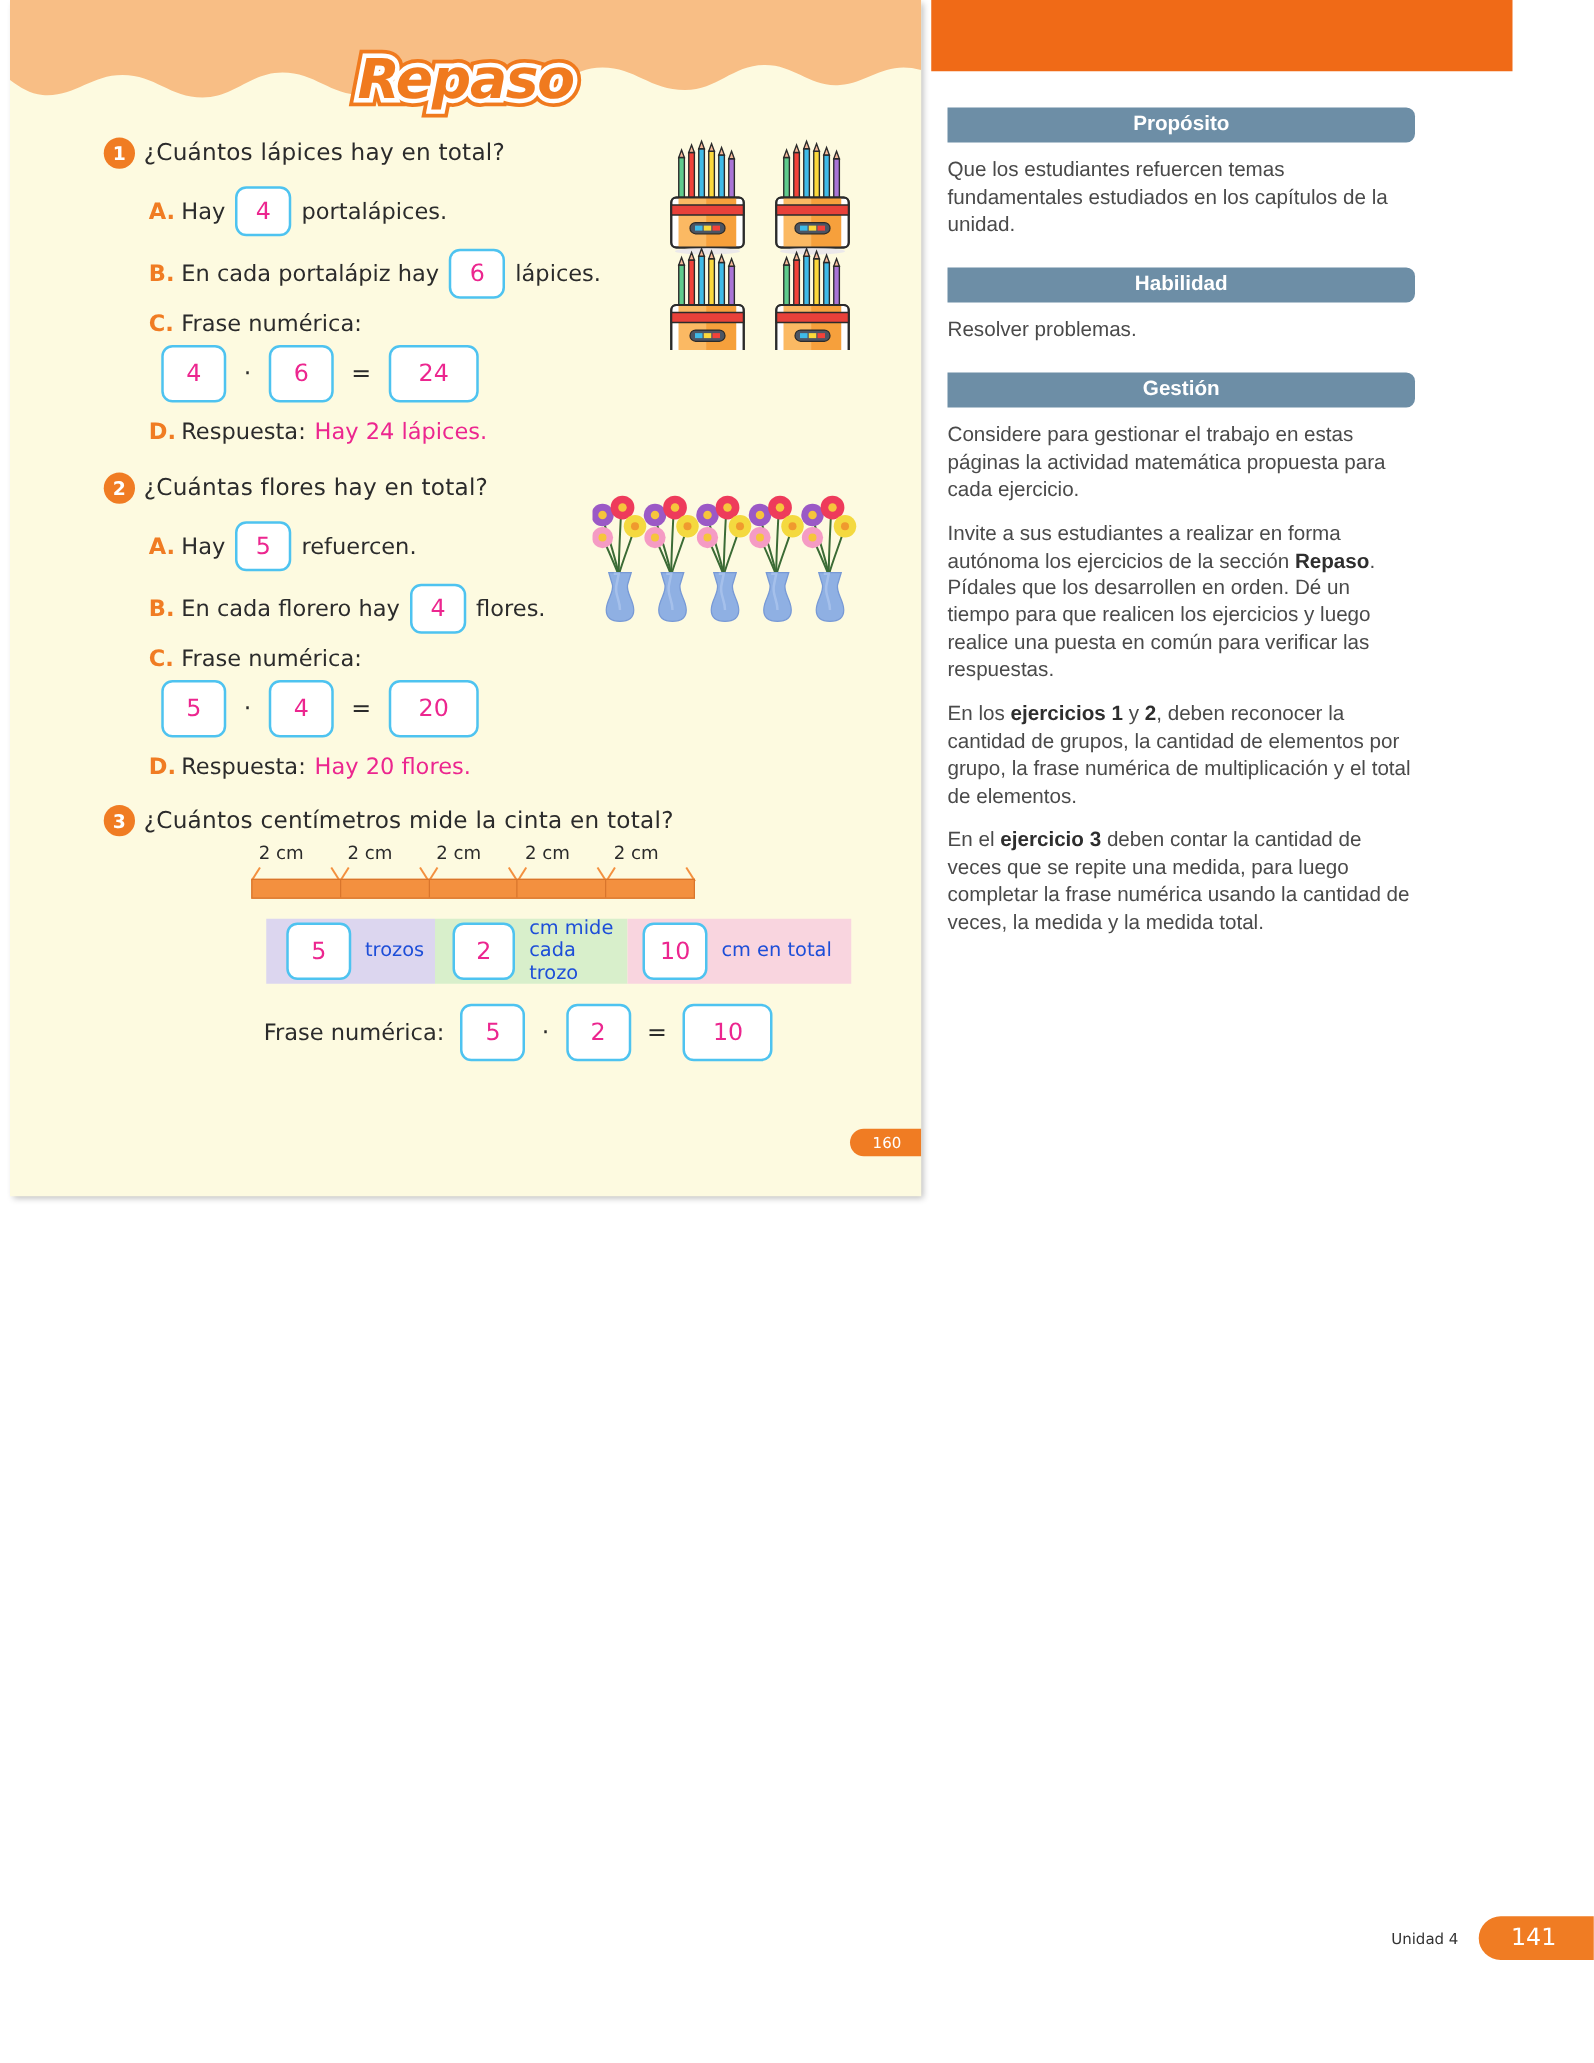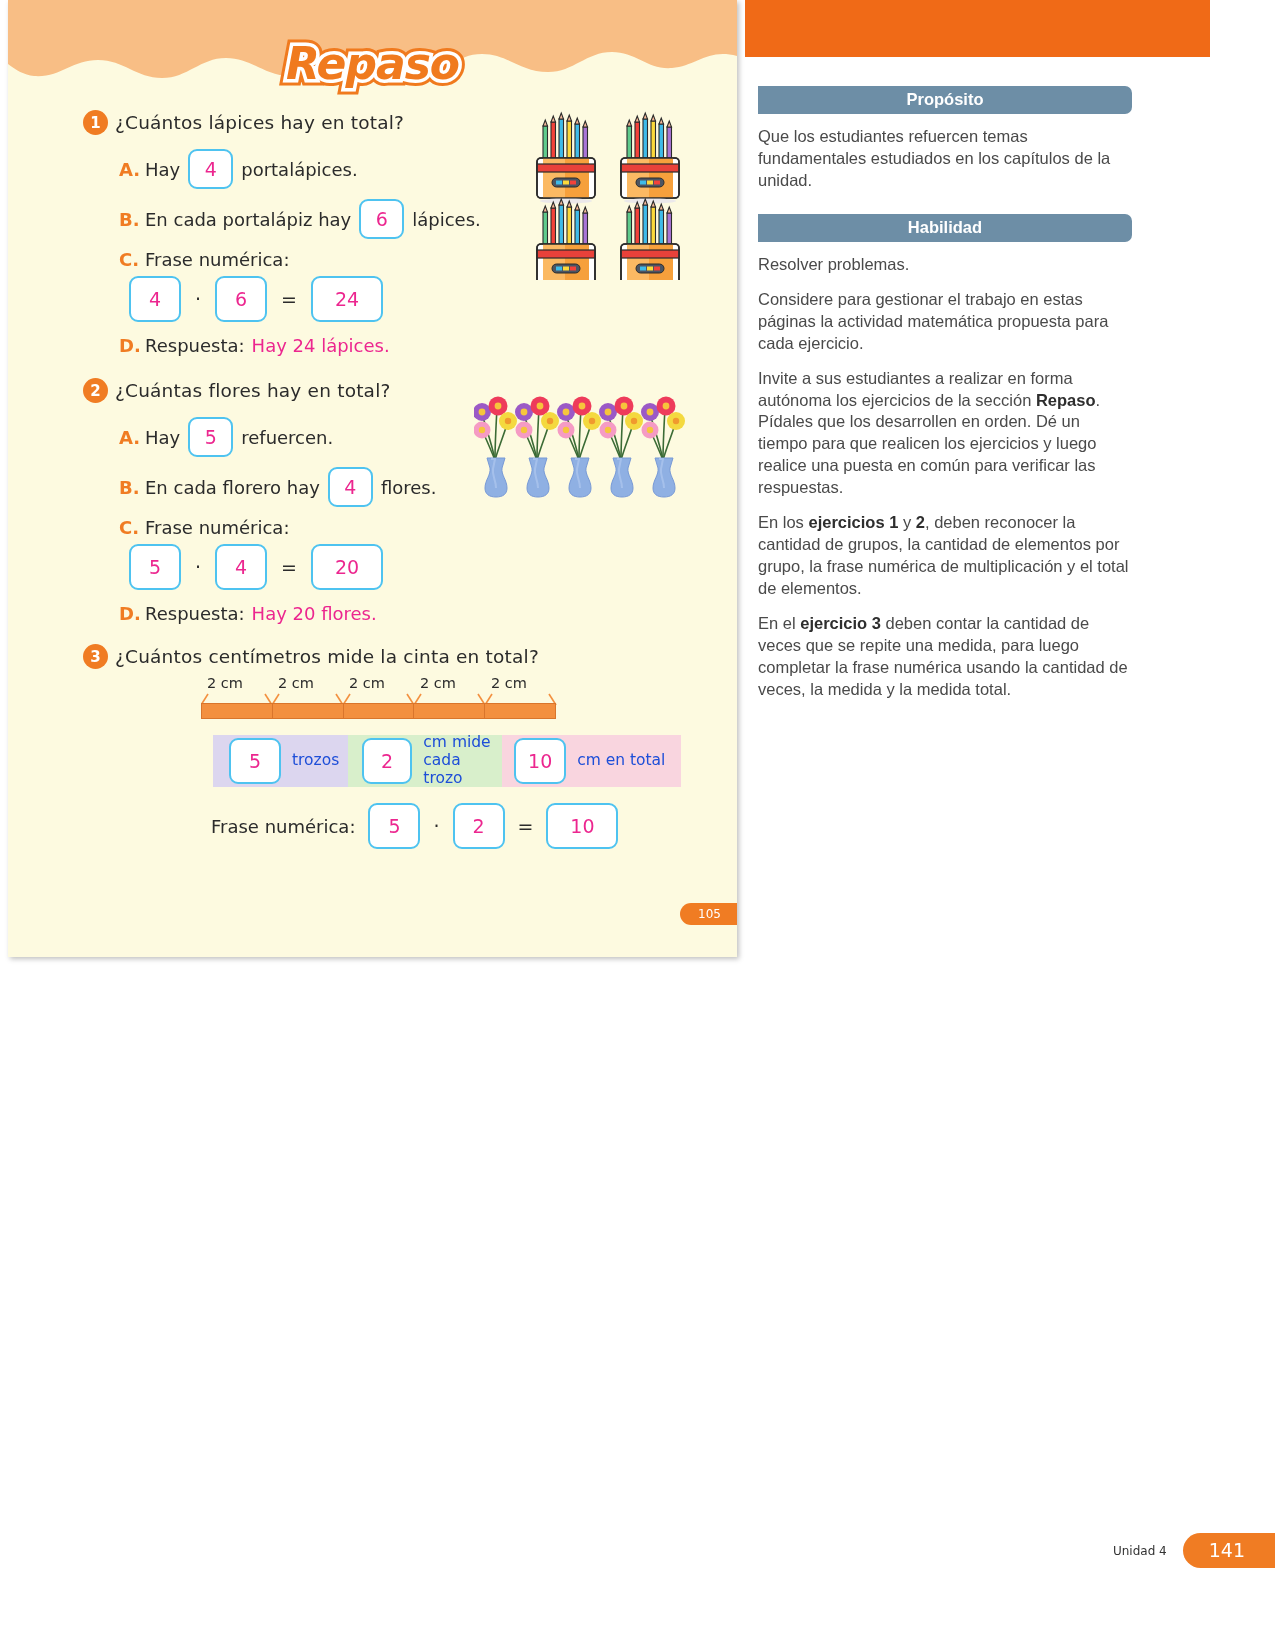--- a/index.html
+++ b/index.html
@@ -420,33 +420,34 @@
         <span class="abox abox-md">5</span>
         <span class="op">·</span>
         <span class="abox abox-md">2</span>
         <span class="op">=</span>
         <span class="abox abox-lg">10</span>
       </div>
     </div>
 
   </div>
 
-  <div id="page-badge">105</div>
+  <div id="page-badge">160</div>
 </div>
 
 <div id="top-orange-bar"></div>
 
 <div id="teacher-col">
 
   <div class="sec-head">Propósito</div>
   <p class="tpara">Que los estudiantes refuercen temas fundamentales estudiados en los capítulos de la unidad.</p>
 
   <div class="sec-head">Habilidad</div>
   <p class="tpara">Resolver problemas.</p>
 
+  <div class="sec-head">Gestión</div>
   <p class="tpara">Considere para gestionar el trabajo en estas páginas la actividad matemática propuesta para cada ejercicio.</p>
   <p class="tpara">Invite a sus estudiantes a realizar en forma autónoma los ejercicios de la sección <b>Repaso</b>. Pídales que los desarrollen en orden. Dé un tiempo para que realicen los ejercicios y luego realice una puesta en común para verificar las respuestas.</p>
   <p class="tpara">En los <b>ejercicios 1</b> y <b>2</b>, deben reconocer la cantidad de grupos, la cantidad de elementos por grupo, la frase numérica de multiplicación y el total de elementos.</p>
   <p class="tpara">En el <b>ejercicio 3</b> deben contar la cantidad de veces que se repite una medida, para luego completar la frase numérica usando la cantidad de veces, la medida y la medida total.</p>
 </div>
 
 <div id="footer">
   <span id="footer-label">Unidad 4</span>
   <span id="footer-badge">141</span>
 </div>

